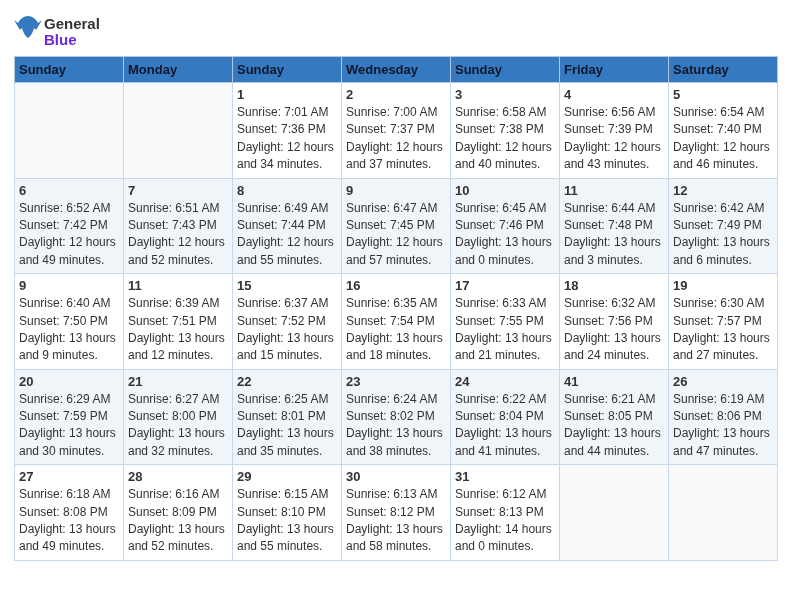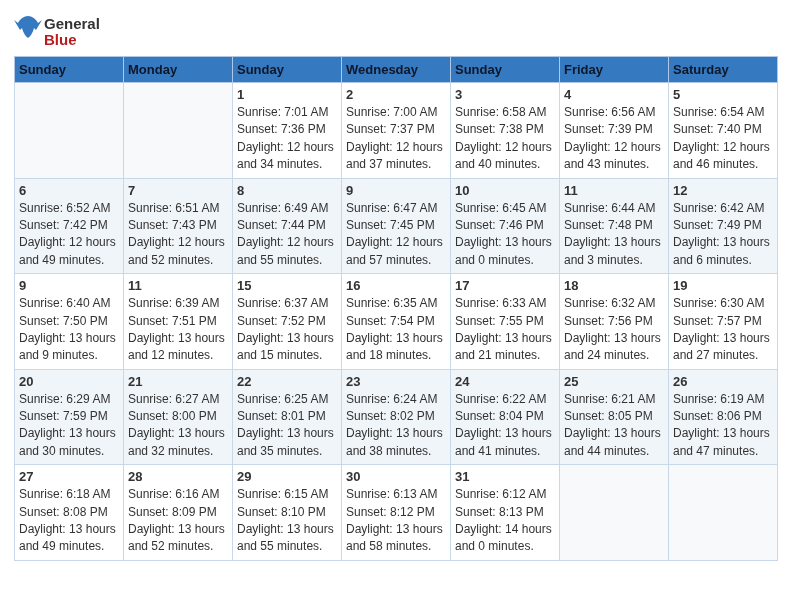--- a/index.html
+++ b/index.html
@@ -94,21 +94,21 @@
     <div class="logo">
   <div style="display:flex;flex-direction:column;align-items:flex-start;margin-top:4px;">
     <div style="display:flex;align-items:center;gap:2px;">
       <div style="position:relative;width:28px;height:36px;">
         <svg width="28" height="36" viewBox="0 0 28 36">
           <path d="M14,2 C18,2 22,5 24,9 L28,6 L22,16 L20,14 C19,18 17,22 14,24 C11,22 9,18 8,14 L6,16 L0,6 L4,9 C6,5 10,2 14,2Z" fill="#3579c0"></path>
         </svg>
       </div>
       <div style="display:flex;flex-direction:column;line-height:1.1;">
         <span style="font-size:15px;font-weight:bold;color:#333;">General</span>
-        <span style="font-size:15px;font-weight:bold;color:#b91c1c;">Blue</span>
+        <span style="font-size:15px;font-weight:bold;color:#6d28d9;">Blue</span>
       </div>
     </div>
   </div>
 </div>
     <div class="title-block">
       <div class="month-title"></div>
       <div class="subtitle"></div>
     </div>
   </div>
 
@@ -224,21 +224,21 @@
           </td>
           <td>
             <span class="day-number">23</span>
             <div class="day-info">Sunrise: 6:24 AM<br>Sunset: 8:02 PM<br>Daylight: 13 hours and 38 minutes.</div>
           </td>
           <td>
             <span class="day-number">24</span>
             <div class="day-info">Sunrise: 6:22 AM<br>Sunset: 8:04 PM<br>Daylight: 13 hours and 41 minutes.</div>
           </td>
           <td>
-            <span class="day-number">25</span>
+            <span class="day-number">41</span>
             <div class="day-info">Sunrise: 6:21 AM<br>Sunset: 8:05 PM<br>Daylight: 13 hours and 44 minutes.</div>
           </td>
           <td>
             <span class="day-number">26</span>
             <div class="day-info">Sunrise: 6:19 AM<br>Sunset: 8:06 PM<br>Daylight: 13 hours and 47 minutes.</div>
           </td>
         </tr>
         <tr>
           <td>
             <span class="day-number">27</span>

